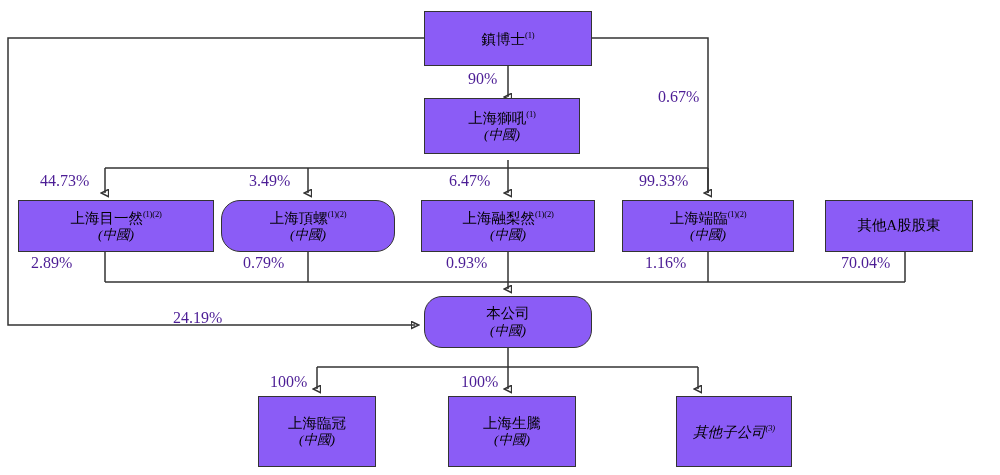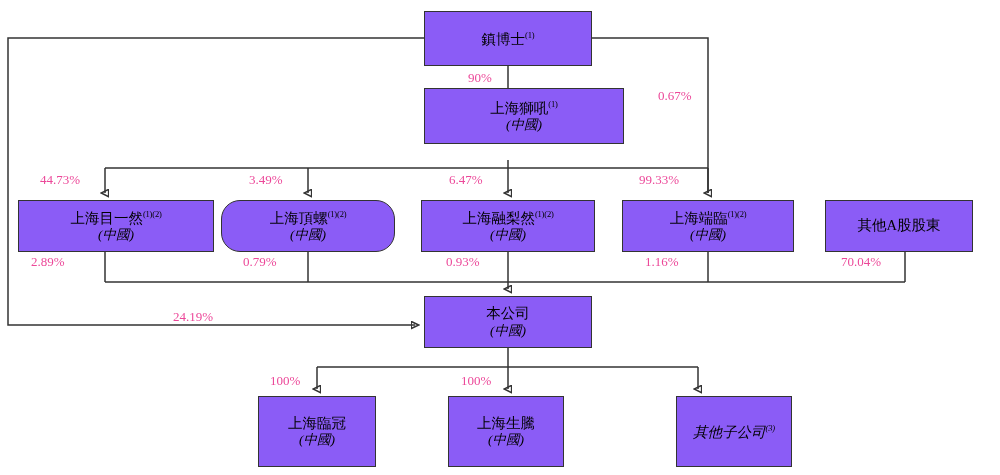--- a/index.html
+++ b/index.html
@@ -3,21 +3,21 @@
 <meta charset="utf-8">
 <style>
   html,body{margin:0;padding:0;background:#ffffff;}
   body{font-family:"Liberation Serif","DejaVu Serif",serif;}
   #canvas{position:relative;width:1000px;height:475px;background:#ffffff;overflow:hidden;}
   .node{position:absolute;box-sizing:border-box;border:1.6px solid #333333;background:#8b5cf6;
         display:flex;flex-direction:column;align-items:center;justify-content:center;text-align:center;}
   .node .nm{font-size:14.5px;color:#000000;line-height:1.18;white-space:nowrap;}
   .node .nm sup{font-size:8.5px;vertical-align:super;letter-spacing:-0.2px;}
   .node .ct{font-size:13.5px;font-style:italic;color:#000000;line-height:1.18;white-space:nowrap;}
-  .lbl{position:absolute;font-size:13px;color:#ec4899;white-space:nowrap;}
+  .lbl{position:absolute;font-size:16px;color:#4c1d95;white-space:nowrap;}
   svg#wires{position:absolute;left:0;top:0;width:1000px;height:475px;}
   svg#wires line,svg#wires path{stroke:#333333;stroke-width:1.5px;fill:none;}
 </style>
 </head>
 <body>
 
 <div id="canvas">
 
   <svg id="wires" viewBox="0 0 1000 475">
     <defs>
@@ -52,21 +52,21 @@
     <line x1="508" y1="348" x2="508" y2="389" marker-end="url(#ar)"></line>
     <line x1="317" y1="367" x2="698" y2="367"></line>
     <line x1="317" y1="367" x2="317" y2="389" marker-end="url(#ar)"></line>
     <line x1="698" y1="367" x2="698" y2="389" marker-end="url(#ar)"></line>
   </svg>
 
   <div class="node" style="left:424px;top:11px;width:168px;height:55px;">
     <div class="nm"><span>鎮博士</span><sup>(1)</sup></div>
   </div>
 
-  <div class="node" style="left:424px;top:88px;width:200px;height:56px;">
+  <div class="node" style="left:424px;top:98px;width:156px;height:56px;">
     <div class="nm"><span>上海獅吼</span><sup>(1)</sup></div>
     <div class="ct">(中國)</div>
   </div>
 
   <div class="node" style="left:18px;top:200px;width:196px;height:52px;">
     <div class="nm"><span>上海目一然</span><sup>(1)(2)</sup></div>
     <div class="ct">(中國)</div>
   </div>
 
   <div class="node" style="left:221px;top:200px;width:174px;height:52px;border-radius:19px;">
@@ -81,31 +81,31 @@
 
   <div class="node" style="left:622px;top:200px;width:172px;height:52px;">
     <div class="nm"><span>上海端臨</span><sup>(1)(2)</sup></div>
     <div class="ct">(中國)</div>
   </div>
 
   <div class="node" style="left:825px;top:200px;width:148px;height:52px;">
     <div class="nm">其他A股股東</div>
   </div>
 
-  <div class="node" style="left:424px;top:296px;width:168px;height:52px;">
+  <div class="node" style="left:424px;top:296px;width:168px;height:52px;border-radius:18px;">
     <div class="nm">本公司</div>
     <div class="ct">(中國)</div>
   </div>
 
   <div class="node" style="left:258px;top:396px;width:118px;height:71px;">
     <div class="nm">上海臨冠</div>
     <div class="ct">(中國)</div>
   </div>
 
-  <div class="node" style="left:448px;top:396px;width:116px;height:71px;">
+  <div class="node" style="left:448px;top:396px;width:128px;height:71px;">
     <div class="nm">上海生騰</div>
     <div class="ct">(中國)</div>
   </div>
 
   <div class="node" style="left:676px;top:396px;width:116px;height:71px;font-style:italic;">
     <div class="nm"><span>其他子公司</span><sup>(3)</sup></div>
   </div>
 
   <div class="lbl" style="left:468px;top:70px;">90%</div>
   <div class="lbl" style="left:658px;top:88px;">0.67%</div>

